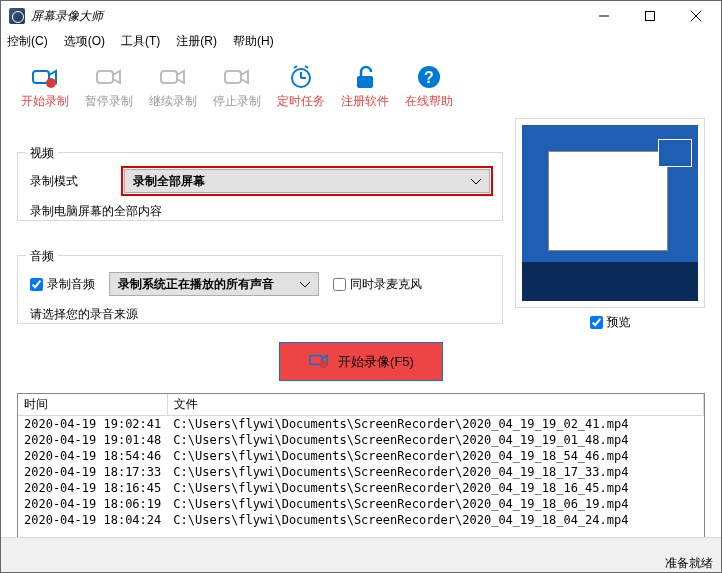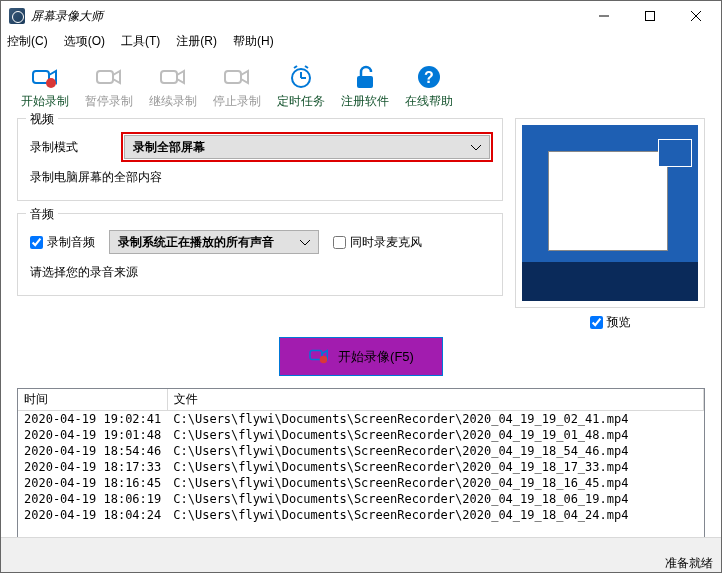--- a/index.html
+++ b/index.html
@@ -9,42 +9,42 @@
 .titlebar .icon::after { content:""; position:absolute; left:3px; top:3px; width:10px; height:10px; border:1px solid #fff; border-radius:50%; }
 .titlebar .title { flex: 1; font-size: 12px; }
 .titlebar .btns { display: flex; }
 .titlebar .btn { width: 46px; height: 30px; display:flex; align-items:center; justify-content:center; }
 .titlebar .btn svg { stroke:#000; stroke-width:1; fill:none; }
 .menubar { height: 22px; display: flex; align-items: center; padding: 0 6px; gap: 16px; border-bottom: 1px solid transparent; }
 .menubar span { font-size: 12px; }
 .toolbar { display: flex; padding: 8px 16px 6px; gap: 8px; }
 .tool { display:flex; flex-direction:column; align-items:center; width: 56px; gap:2px; padding:2px; }
 .tool .ic { width:28px; height:28px; display:flex; align-items:center; justify-content:center; }
-.tool .lbl { font-size:12px; color:#14532d; white-space:nowrap; }
+.tool .lbl { font-size:12px; color:#ef4444; white-space:nowrap; }
 .tool.disabled .lbl { color:#999; }
 .content { padding: 0 16px; display:flex; gap:12px; }
 .left { flex:1; }
-.group { border:1px solid #d9d9d9; padding:10px 12px 14px; margin-bottom:12px; position:relative; }
+.group { border:1px solid #d9d9d9; padding:10px 12px 0; margin-bottom:12px; position:relative;margin-top:34px; }
 .group .legend { position:absolute; top:-8px; left:8px; background:#fff; padding:0 4px; font-size:12px; }
 .row { display:flex; align-items:center; gap:14px; margin:6px 0; }
 .row .label { width:80px; }
 .select { border:1px solid #adadad; background:#e1e1e1; height:24px; display:flex; align-items:center; padding:0 8px; flex:1; position:relative; }
 .select .arrow { position:absolute; right:8px; }
 .select.hl { outline:2px solid #d00; outline-offset:1px; }
 .desc { font-size:12px; margin-top:10px; }
 .chk { display:flex; align-items:center; gap:4px;justify-content:center; }
 .chk input { width:13px; height:13px; }
 .right { width:190px; }
 .preview-box { border:1px solid #d9d9d9; padding:6px; height:190px; display:flex; align-items:center; justify-content:center; margin-bottom:6px; background:#fff; }
 .preview-img { width:176px; height:176px; background:linear-gradient(180deg,#1e5fb3 0%,#1e5fb3 78%,#0a2a5a 78%,#0a2a5a 100%); position:relative; }
 .preview-img .win { position:absolute; left:26px; top:26px; width:120px; height:100px; background:#fff; border:1px solid #888; }
 .preview-img .win2 { position:absolute; right:6px; top:14px; width:34px; height:28px; background:#1e5fb3; border:1px solid #fff; }
 .preview-img .taskbar { position:absolute; left:0; right:0; bottom:0; height:20px; background:#0a2a5a; }
 .bigbtn-wrap { display:flex; justify-content:center; margin: 6px 0 12px; }
-.bigbtn { border:1px solid #0078d7; background:#a21caf; padding:8px 28px; display:flex; align-items:center; gap:8px; font-size:13px; }
+.bigbtn { border:1px solid #0078d7; background:#ef4444; padding:8px 28px; display:flex; align-items:center; gap:8px; font-size:13px; }
 .table-wrap { margin:0 16px; border:1px solid #828790; height:158px; overflow:auto; font-family:"SimSun",monospace; font-size:12px; }
 .table-wrap table { border-collapse:collapse; width:100%; }
 .table-wrap th { text-align:left; background:#fff; border-right:1px solid #d9d9d9; border-bottom:1px solid #d9d9d9; padding:2px 6px; font-weight:normal; position:sticky; top:0; }
 .table-wrap td { padding:0 6px; white-space:nowrap; line-height:16px; }
 .statusbar { position:absolute; left:1px; right:1px; bottom:1px; height:22px; background:#f0f0f0; border-top:1px solid #d9d9d9; padding:17px 8px; font-size:12px;text-align:right; }
 </style>
 </head>
 <body>
 
 <div class="titlebar">

